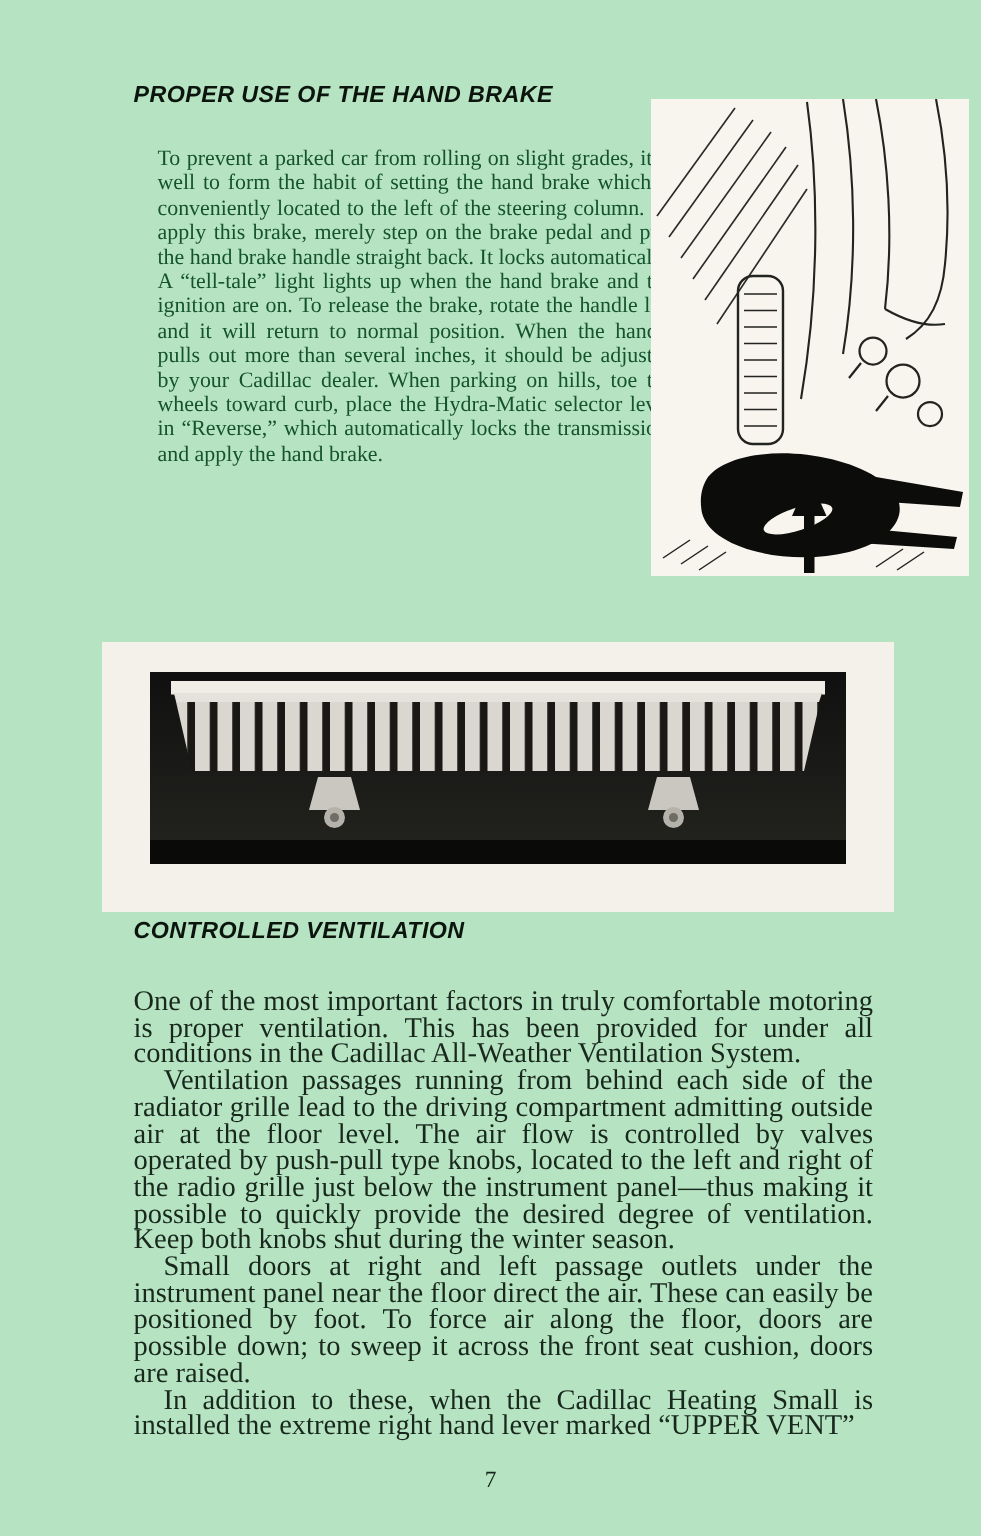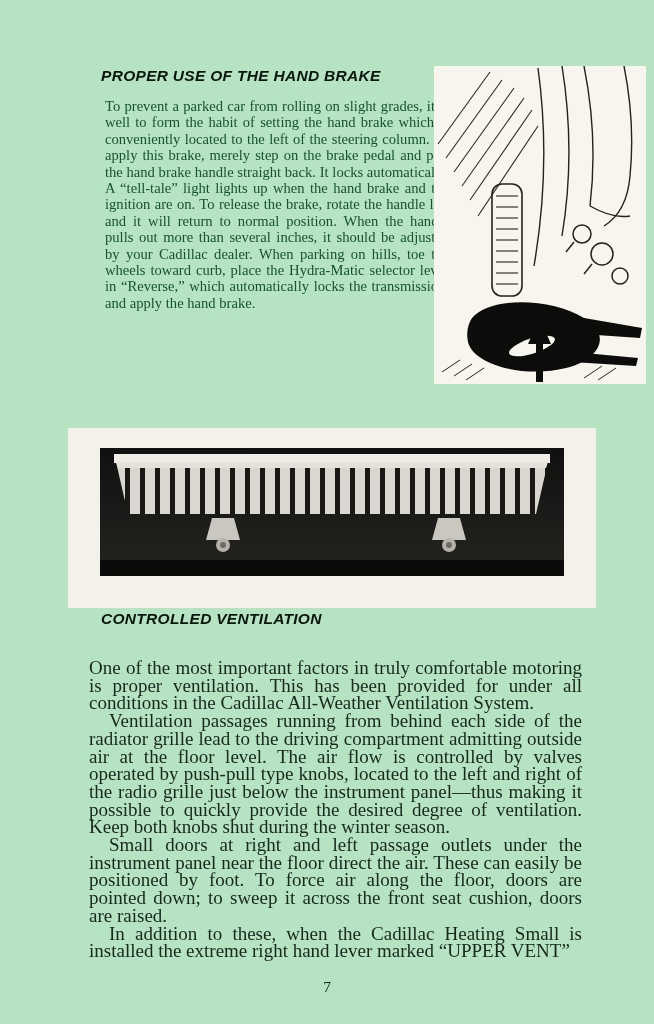--- a/index.html
+++ b/index.html
@@ -12,21 +12,21 @@
     width: 654px;
     height: 1024px;
     margin: 0 auto;
     background: #b6e3c1;
     overflow: hidden;
     font-family: "Liberation Serif", serif;
     color: #17261c;
   }
   .heading {
     position: absolute;
-    margin: 12px;
+    margin: 0;
     font-family: "Liberation Sans", sans-serif;
     font-weight: bold;
     font-style: italic;
     font-size: 15.5px;
     letter-spacing: 0.3px;
     color: #0b150e;
   }
   .hb-heading { left: 89px; top: 55px; }
   .hb-body {
     position: absolute;
@@ -59,21 +59,21 @@
     background: #f3f1e9;
   }
   .grille-photo svg {
     position: absolute;
     left: 32px;
     top: 20px;
     width: 464px;
     height: 128px;
     display: block;
   }
-  .vent-heading { left: 89px; top: 598px; }
+  .vent-heading { left: 89px; top: 612px; }
   .vent-body {
     position: absolute;
     left: 89px;
     top: 659px;
     width: 493px;
     font-size: 19px;
     line-height: 17.7px;
     text-align: justify;
     color: #18281d;
   }
@@ -193,19 +193,19 @@
       </g>
       <rect x="0" y="112" width="464" height="16" fill="#0a0a09"></rect>
     </svg>
   </figure>
 
   <h2 class="heading vent-heading">CONTROLLED VENTILATION</h2>
 
   <div class="vent-body">
     <p>One of the most important factors in truly comfortable motoring is proper ventilation. This has been provided for under all conditions in the Cadillac All-Weather Ventilation System.</p>
     <p class="indent">Ventilation passages running from behind each side of the radiator grille lead to the driving compartment admitting outside air at the floor level. The air flow is controlled by valves operated by push-pull type knobs, located to the left and right of the radio grille just below the instrument panel—thus making it possible to quickly provide the desired degree of ventilation. Keep both knobs shut during the winter season.</p>
-    <p class="indent">Small doors at right and left passage outlets under the instrument panel near the floor direct the air. These can easily be positioned by foot. To force air along the floor, doors are pointed down; to sweep it across the front seat cushion, doors are raised.</p>
+    <p class="indent">Small doors at right and left passage outlets under the instrument panel near the floor direct the air. These can easily be positioned by foot. To force air along the floor, doors are possible down; to sweep it across the front seat cushion, doors are raised.</p>
     <p class="indent">In addition to these, when the Cadillac Heating Small is installed the extreme right hand lever marked “UPPER VENT”</p>
   </div>
 
   <div class="page-number">7</div>
 
 </div>
 
 </body></html>

